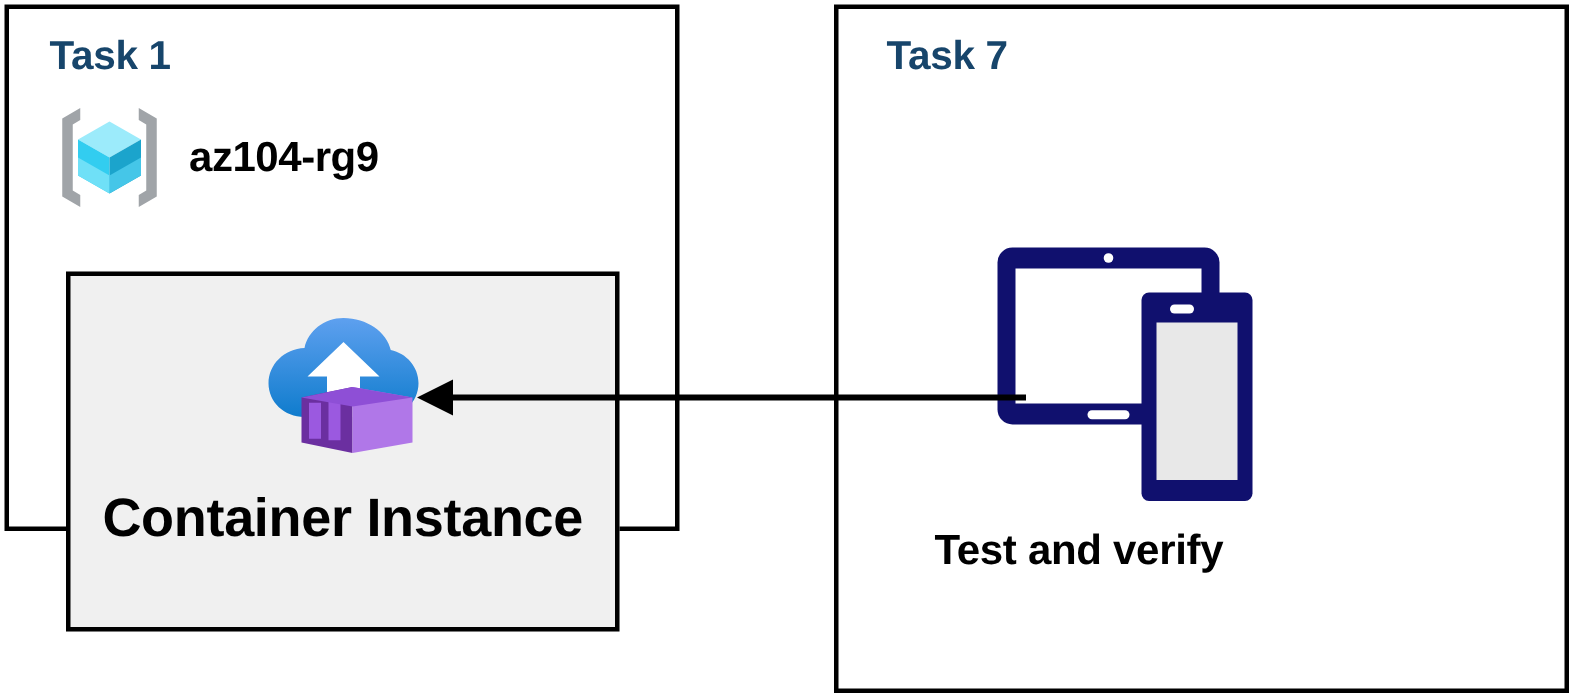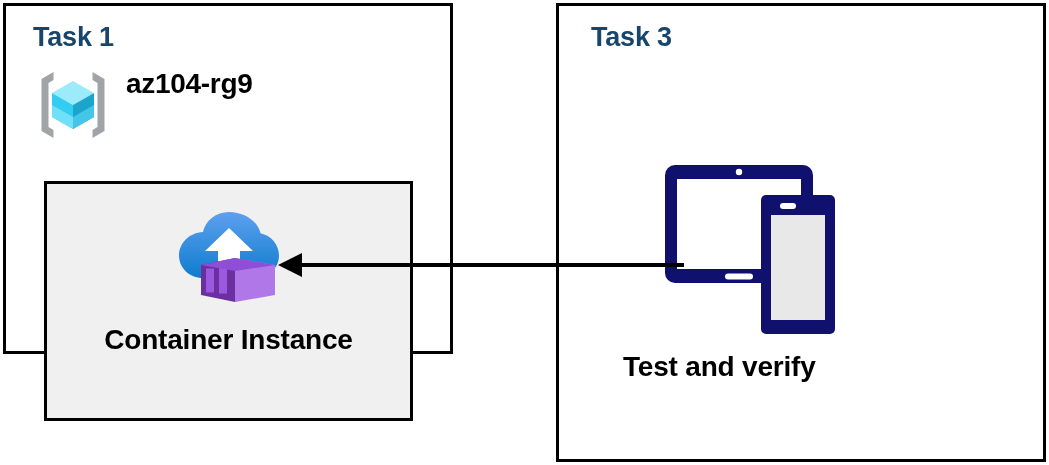--- a/index.html
+++ b/index.html
@@ -39,21 +39,21 @@
   }
   #panel-task1 .panel-title { left: 27px; top: 16px; }
   #panel-task2 .panel-title { left: 32px; top: 16px; }
 
   
   #rg-row {
     position: absolute;
     left: 30px;
     top: 62px;
     display: flex;
-    align-items: flex-start;
+    align-items: center;
     gap: 16px;
   }
   #rg-icon { width: 74px; height: 74px; display: block; }
   #rg-label {
     font-size: 28px;
     font-weight: bold;
     color: #000000;
     white-space: nowrap;
     letter-spacing: -0.3px;
   }
@@ -77,21 +77,21 @@
     width: 108px;
     height: 100px;
     display: block;
   }
   #aci-label {
     position: absolute;
     left: 0;
     right: 0;
     top: 140px;
     text-align: center;
-    font-size: 28px;
+    font-size: 36px;
     font-weight: bold;
     color: #000000;
     letter-spacing: -0.2px;
   }
 
   
   #devices-group {
     position: absolute;
     left: 104px;       
     top: 155px;
@@ -185,21 +185,21 @@
 
         <path d="M26 59 L60 52 L100 59 L60 65 Z" fill="#8e4fd6"></path>
       </svg>
 
       <div id="aci-label">Container Instance</div>
     </div>
   </div>
 
   <div class="panel" id="panel-task2">
 
-    <div class="panel-title">Task 3</div>
+    <div class="panel-title">Task 7</div>
 
     <div id="devices-group">
 
       <svg id="devices-icon" viewBox="0 0 188 175">
 
         <rect x="2" y="4" width="148" height="118" rx="10" ry="10" fill="#10106e"></rect>
 
         <rect x="14" y="18" width="124" height="90" fill="#ffffff"></rect>
 
         <circle cx="76" cy="11" r="3.2" fill="#ffffff"></circle>

